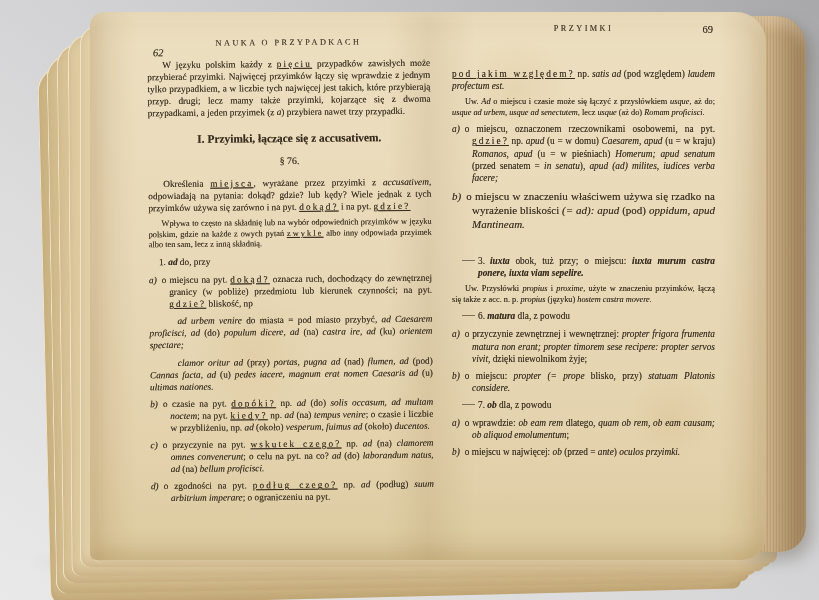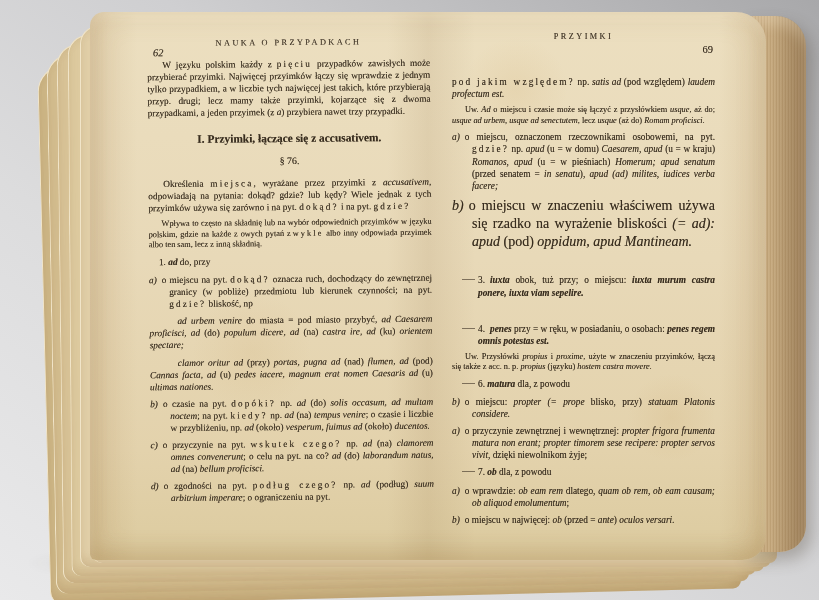--- a/index.html
+++ b/index.html
@@ -39,45 +39,45 @@
       radial-gradient(circle at 63% 14%, rgba(190,140,60,.10), rgba(190,140,60,0) 52px),
       radial-gradient(circle at 24% 62%, rgba(180,130,55,.08), rgba(180,130,55,0) 60px),
       radial-gradient(circle at 86% 74%, rgba(185,135,60,.10), rgba(185,135,60,0) 44px),
       linear-gradient(90deg, rgba(150,105,50,.14) 0%, rgba(150,105,50,0) 7%, rgba(0,0,0,0) 44%, rgba(120,85,40,.10) 50%, rgba(0,0,0,0) 57%, rgba(150,105,50,0) 93%, rgba(150,105,50,.16) 100%),
       linear-gradient(180deg,#ecdfc0 0%,#e8d9b8 45%,#e3d2ac 80%,#dccB9f 100%);
     background-color:#e7d8b6;
     box-shadow:inset 0 0 30px rgba(155,115,60,.22), inset 0 -10px 18px rgba(150,110,55,.16), inset 0 6px 10px rgba(255,248,230,.35);
   }
   .text-col{position:absolute;font-size:9.3px;line-height:1.3;text-align:justify;}
   .col-left{left:59px;top:22px;width:283px;transform:rotate(-0.5deg);}
-  .col-right{left:362px;top:16px;width:263px;}
+  .col-right{left:362px;top:8px;width:263px;}
   .pg-head{position:relative;height:24px;}
   .running{display:block;text-align:center;font-size:8.3px;letter-spacing:2.4px;color:#453a2c;padding-top:4px;}
   .pagenum{position:absolute;font-size:10.5px;letter-spacing:0;color:#3b3023;}
   .pn-left{left:6px;top:11px;font-style:italic;}
-  .pn-right{right:2px;top:3px;margin-top:12px;}
+  .pn-right{right:2px;top:3px;}
   .blk{margin:0 0 5px 0;}
   .k-p{text-indent:15px;}
   .k-p0{text-indent:0;margin-top:24px;}
   .k-heading{font-weight:bold;text-align:center;text-indent:0;font-size:11.4px;margin:13px 0 9px;}
   .k-section{text-align:center;text-indent:0;font-size:9.8px;margin:0 0 9px;}
   .k-small,.k-note{font-size:8.3px;line-height:1.28;text-indent:13px;}
   .k-num{padding-left:10px;margin:4px 0 6px;}
   .k-numi{padding-left:26px;text-indent:-16px;margin-top:24px;}
   .k-item,.k-item-sm{padding-left:20px;text-indent:-20px;}
-  .k-item-sm{font-size:14px;line-height:1.28;}
+  .k-item-sm{font-size:11px;line-height:1.28;}
   .k-ex{font-style:italic;text-indent:28px;}
   .marker{font-style:italic;padding-right:5px;}
   .k-numi .marker{font-style:normal;}
   .dashed::before{content:"";display:inline-block;width:13px;height:0;border-top:1px solid rgba(70,58,44,.65);margin-right:3px;vertical-align:3px;}
   .seg-rm{font-style:normal;font-weight:normal;}
   .seg-i{font-style:italic;}
   .seg-b{font-weight:bold;}
   .seg-bi{font-weight:bold;font-style:italic;}
-  .seg-sp{letter-spacing:2.1px;}
+  .seg-sp{letter-spacing:2.1px;text-decoration:underline;}
   .text-col .blk, .text-col .running, .text-col .pagenum{text-shadow:0 0 .4px rgba(55,44,30,.55);}
 </style>
 </head>
 <body>
 
 <div class="scene">
   <div class="book">
     <div class="book-shadow"></div>
     <div class="sheet s6"></div>
     <div class="sheet s5"></div>
@@ -113,26 +113,25 @@
         <div class="pg-head">
           <span class="running">PRZYIMKI</span>
           <span class="pagenum pn-right">69</span>
         </div>
         <div class="blocks" id="right-blocks">
             <div class="blk k-p0"><span class="seg-sp">pod jakim względem?</span><span class="seg-rm"> np. </span><span class="seg-i">satis ad</span><span class="seg-rm"> (pod względem) </span><span class="seg-i">laudem profectum est.</span></div>
             <div class="blk k-note"><span class="seg-rm">Uw. </span><span class="seg-i">Ad</span><span class="seg-rm"> o miejscu i czasie może się łączyć z przysłówkiem </span><span class="seg-i">usque</span><span class="seg-rm">, aż do; </span><span class="seg-i">usque ad urbem, usque ad senectutem</span><span class="seg-rm">, lecz </span><span class="seg-i">usque</span><span class="seg-rm"> (aż do) </span><span class="seg-i">Romam proficisci.</span></div>
             <div class="blk k-item"><span class="marker">a)</span><span class="seg-rm">o miejscu, oznaczonem rzeczownikami osobowemi, na pyt. </span><span class="seg-sp">gdzie?</span><span class="seg-rm"> np. </span><span class="seg-i">apud</span><span class="seg-rm"> (u = w domu) </span><span class="seg-i">Caesarem, apud</span><span class="seg-rm"> (u = w kraju) </span><span class="seg-i">Romanos, apud</span><span class="seg-rm"> (u = w pieśniach) </span><span class="seg-i">Homerum; apud senatum</span><span class="seg-rm"> (przed senatem = </span><span class="seg-i">in senatu</span><span class="seg-rm">), </span><span class="seg-i">apud (ad) milites, iudices verba facere;</span></div>
             <div class="blk k-item-sm"><span class="marker">b)</span><span class="seg-rm">o miejscu w znaczeniu właściwem używa się rzadko na wyrażenie bliskości </span><span class="seg-i">(= ad): apud</span><span class="seg-rm"> (pod) </span><span class="seg-i">oppidum, apud Mantineam.</span></div>
             <div class="blk k-numi dashed"><span class="marker">3.</span><span class="seg-bi">iuxta</span><span class="seg-rm"> obok, tuż przy; o miejscu: </span><span class="seg-bi">iuxta murum castra ponere, iuxta viam sepelire.</span></div>
-            <div class="blk k-numi dashed"><span class="marker">4.</span><span class="seg-bi">penes</span><span class="seg-rm"> przy = w ręku, w posiadaniu, o osobach: </span><span class="seg-bi">penes regem omnis potestas est.</span></div>
             <div class="blk k-note"><span class="seg-rm">Uw. Przysłówki </span><span class="seg-i">propius</span><span class="seg-rm"> i </span><span class="seg-i">proxime</span><span class="seg-rm">, użyte w znaczeniu przyimków, łączą się także z acc. n. p. </span><span class="seg-i">propius</span><span class="seg-rm"> (języku) </span><span class="seg-i">hostem castra movere.</span></div>
             <div class="blk k-num dashed"><span class="seg-rm">6. </span><span class="seg-bi">matura</span><span class="seg-rm"> dla, z powodu</span></div>
+            <div class="blk k-item"><span class="marker">a)</span><span class="seg-rm">o przyczynie zewnętrznej i wewnętrznej: </span><span class="seg-i">propter frigora frumenta matura non erant; propter timorem sese recipere: propter servos vivit</span><span class="seg-rm">, dzięki niewolnikom żyje;</span></div>
             <div class="blk k-item"><span class="marker">b)</span><span class="seg-rm">o miejscu: </span><span class="seg-i">propter (= prope</span><span class="seg-rm"> blisko, przy) </span><span class="seg-i">statuam Platonis considere.</span></div>
-            <div class="blk k-item"><span class="marker">a)</span><span class="seg-rm">o przyczynie zewnętrznej i wewnętrznej: </span><span class="seg-i">propter frigora frumenta matura non erant; propter timorem sese recipere: propter servos vivit</span><span class="seg-rm">, dzięki niewolnikom żyje;</span></div>
             <div class="blk k-num dashed"><span class="seg-rm">7. </span><span class="seg-bi">ob</span><span class="seg-rm"> dla, z powodu</span></div>
             <div class="blk k-item"><span class="marker">a)</span><span class="seg-rm">o wprawdzie: </span><span class="seg-i">ob eam rem</span><span class="seg-rm"> dlatego, </span><span class="seg-i">quam ob rem, ob eam causam; ob aliquod emolumentum</span><span class="seg-rm">;</span></div>
-            <div class="blk k-item"><span class="marker">b)</span><span class="seg-rm">o miejscu w najwięcej: </span><span class="seg-i">ob</span><span class="seg-rm"> (przed = </span><span class="seg-i">ante</span><span class="seg-rm">) </span><span class="seg-i">oculos versari.</span></div>
+            <div class="blk k-item"><span class="marker">b)</span><span class="seg-rm">o miejscu w najwięcej: </span><span class="seg-i">ob</span><span class="seg-rm"> (przed = </span><span class="seg-i">ante</span><span class="seg-rm">) </span><span class="seg-i">oculos przyimki.</span></div>
           </div>
       </div>
 
     </div>
   </div>
 </div>
 
 </body></html>

